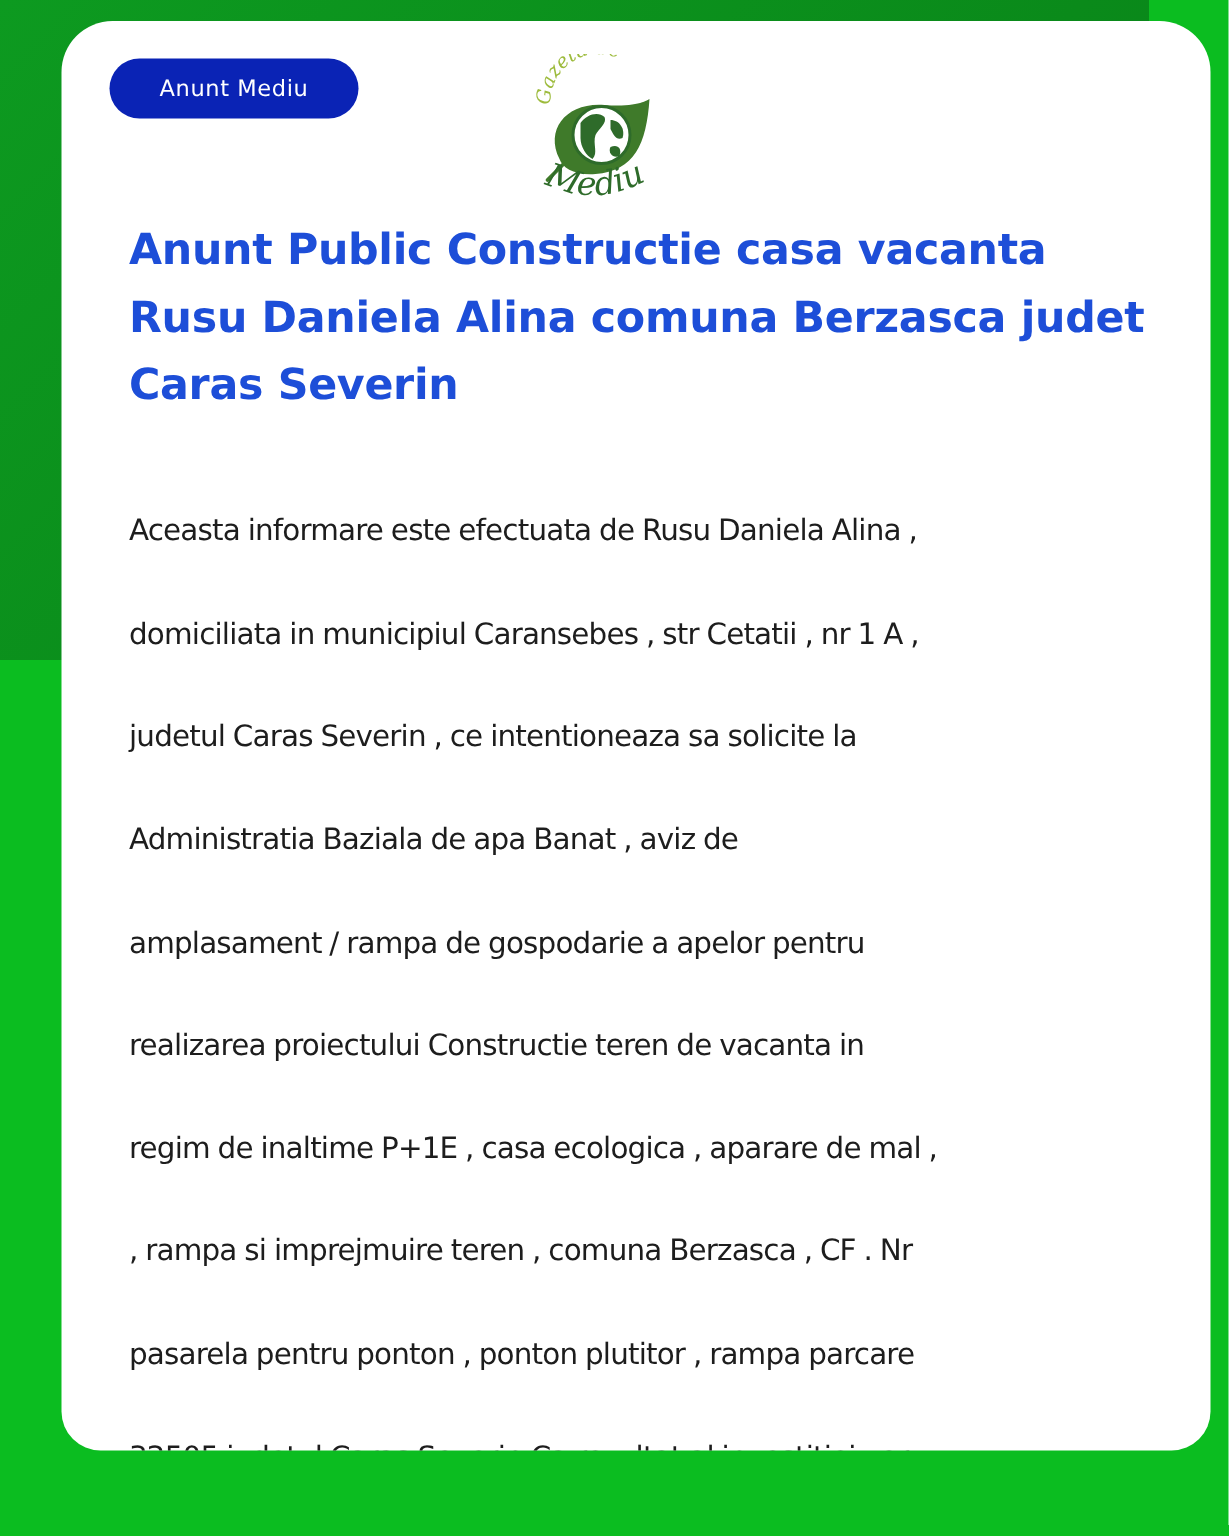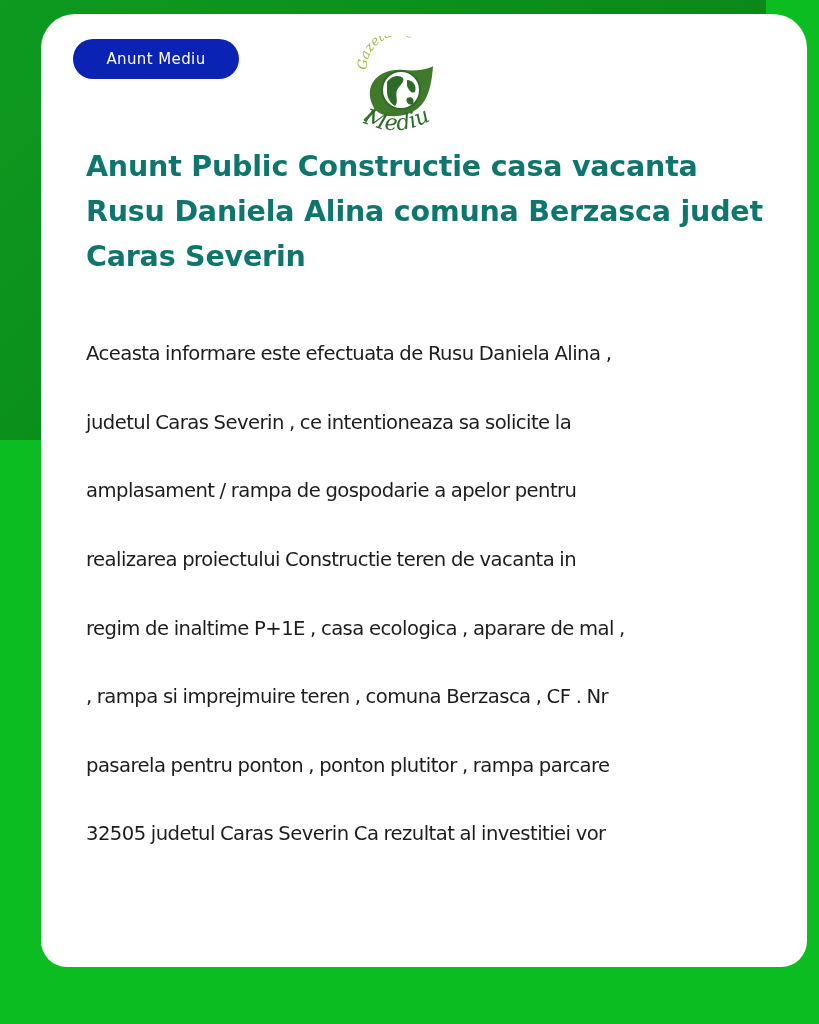--- a/index.html
+++ b/index.html
@@ -20,21 +20,21 @@
       position: absolute; left: 32px; top: 25px; width: 166px; height: 40px;
       background: #0a23b5; border-radius: 20px; color: #ffffff;
       font-family: "DejaVu Sans", sans-serif; font-size: 15px; letter-spacing: 0.4px;
       display: flex; align-items: center; justify-content: center;
     }
     .logo {
       position: absolute; left: 312px; top: 22px; width: 90px; height: 108px;
     }
     .title {
       position: absolute; left: 45px; top: 130px; width: 680px; margin: 0;
-      color: #0f766e; font-family: "DejaVu Sans", sans-serif; font-weight: bold;
+      color: #1d4ed8; font-family: "DejaVu Sans", sans-serif; font-weight: bold;
       font-size: 28.5px; line-height: 45px; letter-spacing: -0.2px;
     }
     .body-text {
       position: absolute; left: 45px; top: 289px; width: 700px; margin: 0;
       color: #1d1d1d; font-family: "DejaVu Sans", sans-serif;
       font-size: 19.6px; line-height: 34.3px; letter-spacing: -0.55px;
       word-spacing: -0.5px; white-space: pre-line;
     }
   </style>
 </head>
@@ -66,21 +66,23 @@
       <text font-family="DejaVu Serif, serif" font-size="22" fill="#2e6b2a" font-style="italic">
         <textPath href="#arcBot">Mediu</textPath>
       </text>
     </svg>
   </div>
 
   <h1 class="title">Anunt Public Constructie casa vacanta Rusu Daniela Alina comuna Berzasca judet Caras Severin</h1>
 
   <div class="body-text">
     <div>Aceasta informare este efectuata de Rusu Daniela Alina ,</div>
+    <div>domiciliata in municipiul Caransebes , str Cetatii , nr 1 A ,</div>
     <div>judetul Caras Severin , ce intentioneaza sa solicite la</div>
+    <div>Administratia Baziala de apa Banat , aviz de</div>
     <div>amplasament / rampa de gospodarie a apelor pentru</div>
     <div>realizarea proiectului Constructie teren de vacanta in</div>
     <div>regim de inaltime P+1E , casa ecologica , aparare de mal ,</div>
     <div>, rampa si imprejmuire teren , comuna Berzasca , CF . Nr</div>
     <div>pasarela pentru ponton , ponton plutitor , rampa parcare</div>
     <div>32505 judetul Caras Severin Ca rezultat al investitiei vor</div>
     
     
     
     

